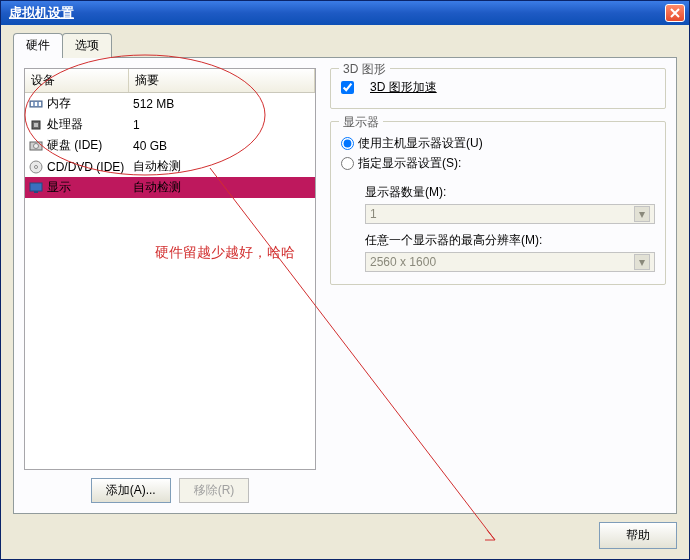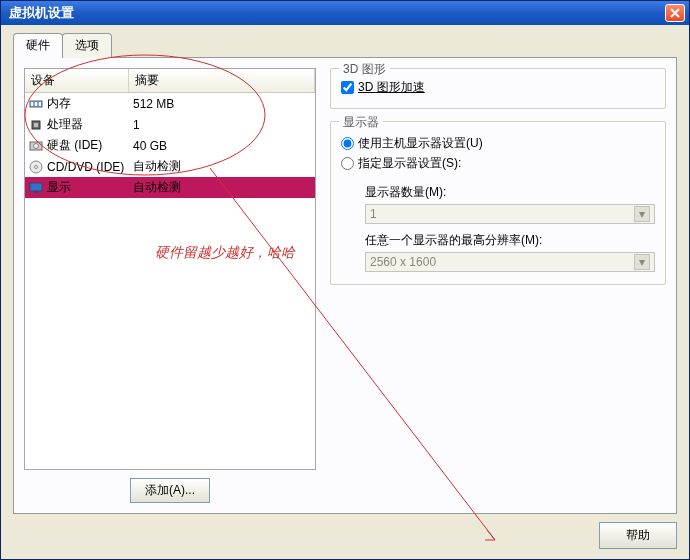--- a/index.html
+++ b/index.html
@@ -1,19 +1,19 @@
 <!DOCTYPE html>
 <html><head>
 <meta charset="utf-8">
 <style>
   * { box-sizing: border-box; }
   body { margin: 0; font-family: "Tahoma", "SimSun", sans-serif; font-size: 12px; background: #fff; width: 690px; height: 560px; overflow: hidden; }
   .window { width: 690px; height: 560px; display: flex; flex-direction: column; border: 1px solid #0a246a; }
   .titlebar { background: linear-gradient(to bottom, #3b7ce6, #1e5ac4 50%, #0d4fb5); color: #fff; height: 24px; display: flex; align-items: center; justify-content: space-between; padding: 0 4px; font-size: 13px; }
-  .title-text { font-weight: bold; padding-left: 4px; }
+  .title-text { font-weight: bold; padding-left: 4px; text-decoration: underline; }
   .close-btn { width: 20px; height: 18px; background: linear-gradient(to bottom, #ff8a6a, #e64b2d); border: 1px solid #fff; border-radius: 3px; display: flex; align-items: center; justify-content: center; cursor: pointer; }
   .close-btn svg { width: 10px; height: 10px; }
 
   .client { flex: 1; background: #ece9d8; display: flex; flex-direction: column; }
 
   .tabs-wrap { padding: 8px 12px 0 12px; position: relative; }
   .tab-strip { display: flex; }
   .tab { padding: 3px 12px 4px 12px; border: 1px solid #919b9c; border-bottom: none; background: #f5f4ea; border-radius: 4px 4px 0 0; margin-right: -1px; position: relative; cursor: pointer; }
   .tab.active { background: #fcfcfe; z-index: 2; }
   .tab-content { border: 1px solid #919b9c; background: #fcfcfe; margin-top: -1px; flex: 1; display: flex; padding: 10px; }
@@ -32,32 +32,32 @@
   .row.selected { background: #be185d; }
   .dev-icon { width: 14px; height: 14px; margin-right: 4px; display: inline-flex; align-items: center; justify-content: center; }
 
   .left-buttons { display: flex; justify-content: center; gap: 8px; padding-top: 8px; }
   .btn { border: 1px solid #7f9db9; background: linear-gradient(to bottom, #fff, #e3e2d5); padding: 3px 14px; cursor: pointer; font-family: inherit; font-size: 12px; }
   .btn:disabled { color: #a0a0a0; border-color: #bdbdbd; background: #f4f3ea; cursor: default; }
 
   .right-pane { flex: 1; padding-left: 14px; display: flex; flex-direction: column; gap: 12px; }
   .fieldset { border: 1px solid #d0d0bf; border-radius: 2px; padding: 10px 10px 12px 10px; position: relative; }
   .fieldset-title { position: absolute; top: -8px; left: 8px; background: #fcfcfe; padding: 0 4px; color: #5a5a5a; }
-  .chk-row { display: flex; align-items: center; gap: 4px; }
+  .chk-row { display: flex; align-items: center; gap: 16px; }
   .chk-row .green { color: #2a7a2a; display:flex; align-items:center; }
   .radio-row { display: flex; align-items: center; gap: 4px; margin: 3px 0; }
   .sub { margin-left: 24px; margin-top: 12px; }
   .field-label { margin-bottom: 3px; }
   .select-like { width: 100%; border: 1px solid #c3c3c3; background: #f4f3ea; color: #8a897b; padding: 2px 4px; display: flex; justify-content: space-between; align-items: center; height: 20px; }
   .select-like .arrow { width: 16px; height: 16px; background: #e2e1d5; border: 1px solid #c3c3c3; display: flex; align-items: center; justify-content: center; }
 
   .bottom-bar { display: flex; justify-content: flex-end; gap: 6px; padding: 8px 12px 10px 12px; }
   .bottom-bar .btn { min-width: 78px; padding: 4px 10px; }
 
-  .annotation-layer { position: absolute; left: 0; top: 0; right: 0; bottom: 0; pointer-events: none; font-style: italic; }
+  .annotation-layer { position: absolute; left: 0; top: 0; right: 0; bottom: 0; pointer-events: none; }
   .annotation-text { position: absolute; left: 155px; top: 244px; color: #d22f2f; font-size: 14px; }
   svg.overlay { position: absolute; inset: 0; width: 690px; height: 560px; }
 
   input[type=checkbox], input[type=radio] { margin: 0; }
 </style>
 </head>
 <body>
 
 <div class="window">
   <div class="titlebar">
@@ -144,20 +144,21 @@
                       </svg>
                     </span>
                     <span>显示</span>
                   </div>
                   <div class="cell col-summary">自动检测</div>
                 </div>
               </div>
           </div>
           <div class="left-buttons">
             <button class="btn">添加(A)...</button>
+            <button class="btn" disabled="">移除(R)</button>
           </div>
         </div>
 
         <div class="right-pane">
           <div class="fieldset">
             <span class="fieldset-title">3D 图形</span>
             <div class="chk-row">
               <span class="green">
                 <input type="checkbox" checked="" style="">
               </span>

